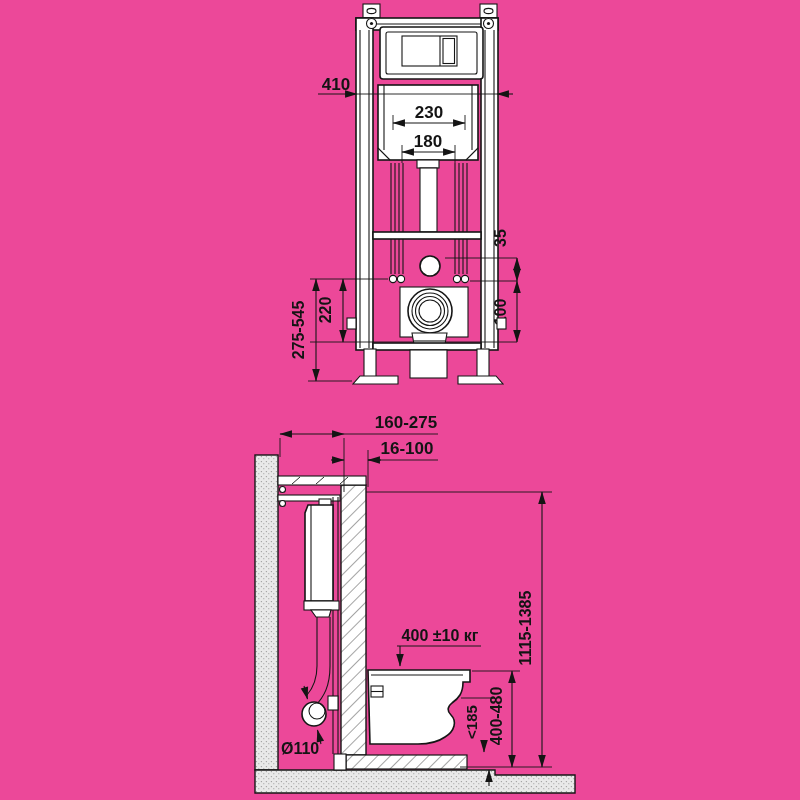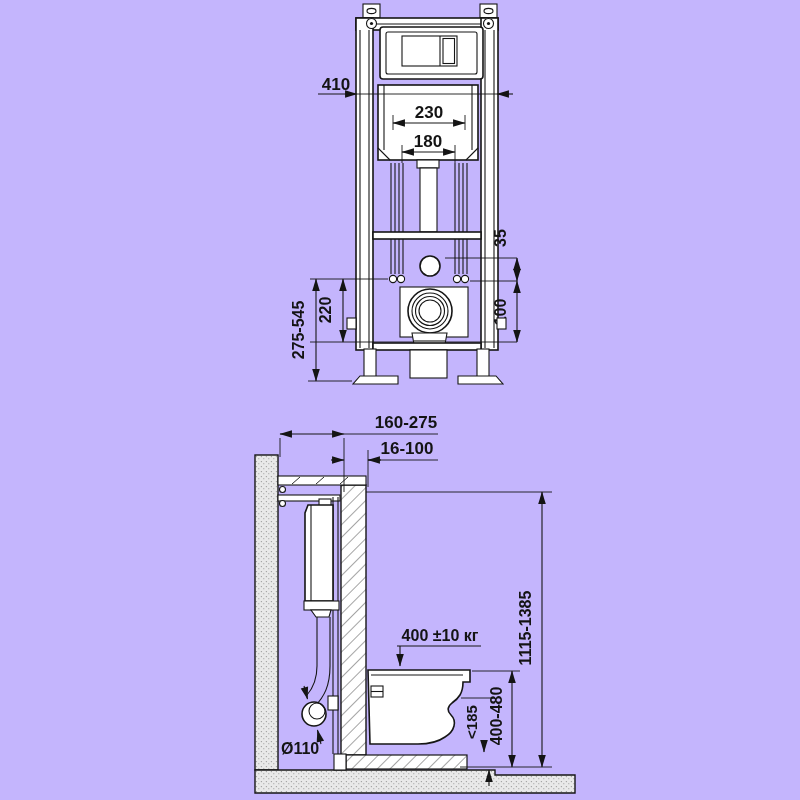--- a/index.html
+++ b/index.html
@@ -1,16 +1,16 @@
 <!DOCTYPE html>
 <html><head>
 <meta charset="utf-8">
 <style>
   html,body{margin:0;padding:0;background:#fff;}
-  .page{width:800px;height:800px;background:#c4b5fd;position:relative;font-family:"Liberation Sans",sans-serif;}
+  .page{width:800px;height:800px;background:#ec4899;position:relative;font-family:"Liberation Sans",sans-serif;}
   svg{display:block;}
   .stw{stroke:#161616;stroke-width:1.6;fill:#ffffff;}
   .st2{stroke:#161616;stroke-width:1.1;fill:none;}
   .st2w{stroke:#161616;stroke-width:1.1;fill:#ffffff;}
   .dim{stroke:#161616;stroke-width:1.1;fill:none;}
   .ext{stroke:#161616;stroke-width:0.9;fill:none;}
   .dtx{font-family:"Liberation Sans",sans-serif;font-weight:bold;font-size:16px;fill:#141414;}
   .dtx-lg{font-size:17px;}
   .dtx-sm{font-size:15px;}
 </style>

